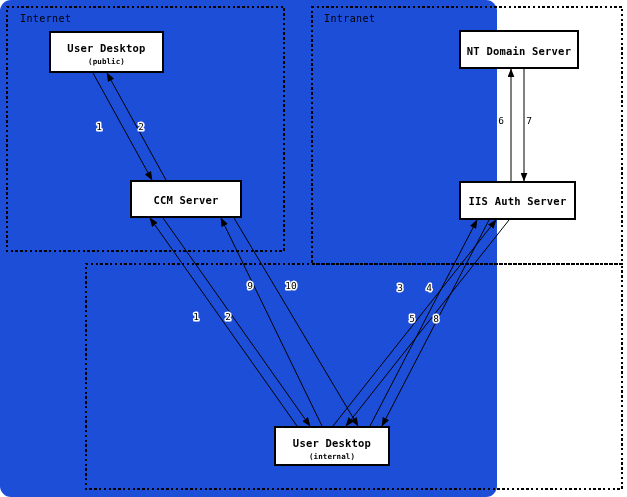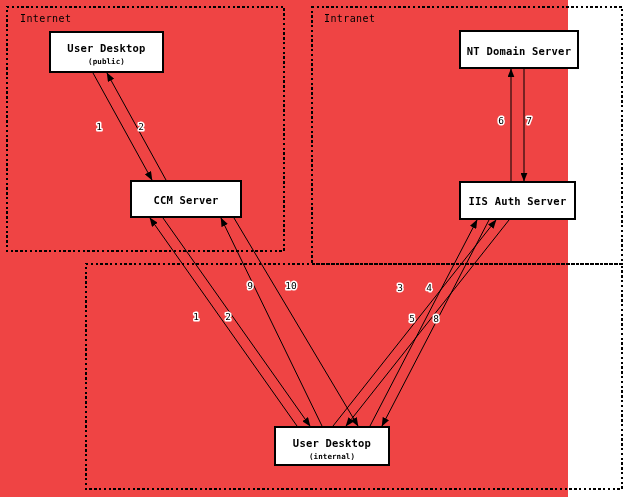--- a/index.html
+++ b/index.html
@@ -8,23 +8,24 @@
     background: #ffffff;
   }
   body {
     width: 627px;
     height: 497px;
     font-family: "DejaVu Sans Mono", "Liberation Mono", monospace;
     overflow: hidden;
   }
   #diagram-root {
     position: relative;
-    width: 568px;
+    width: 497px;
     height: 497px;
-    background: #ef4444;
+    background: #1d4ed8;
+    border-radius: 11px;
   }
   svg#diagram {
     position: absolute;
     top: 0;
     left: 0;
     width: 627px;
     height: 497px;
     display: block;
   }
   .zone-rect {

